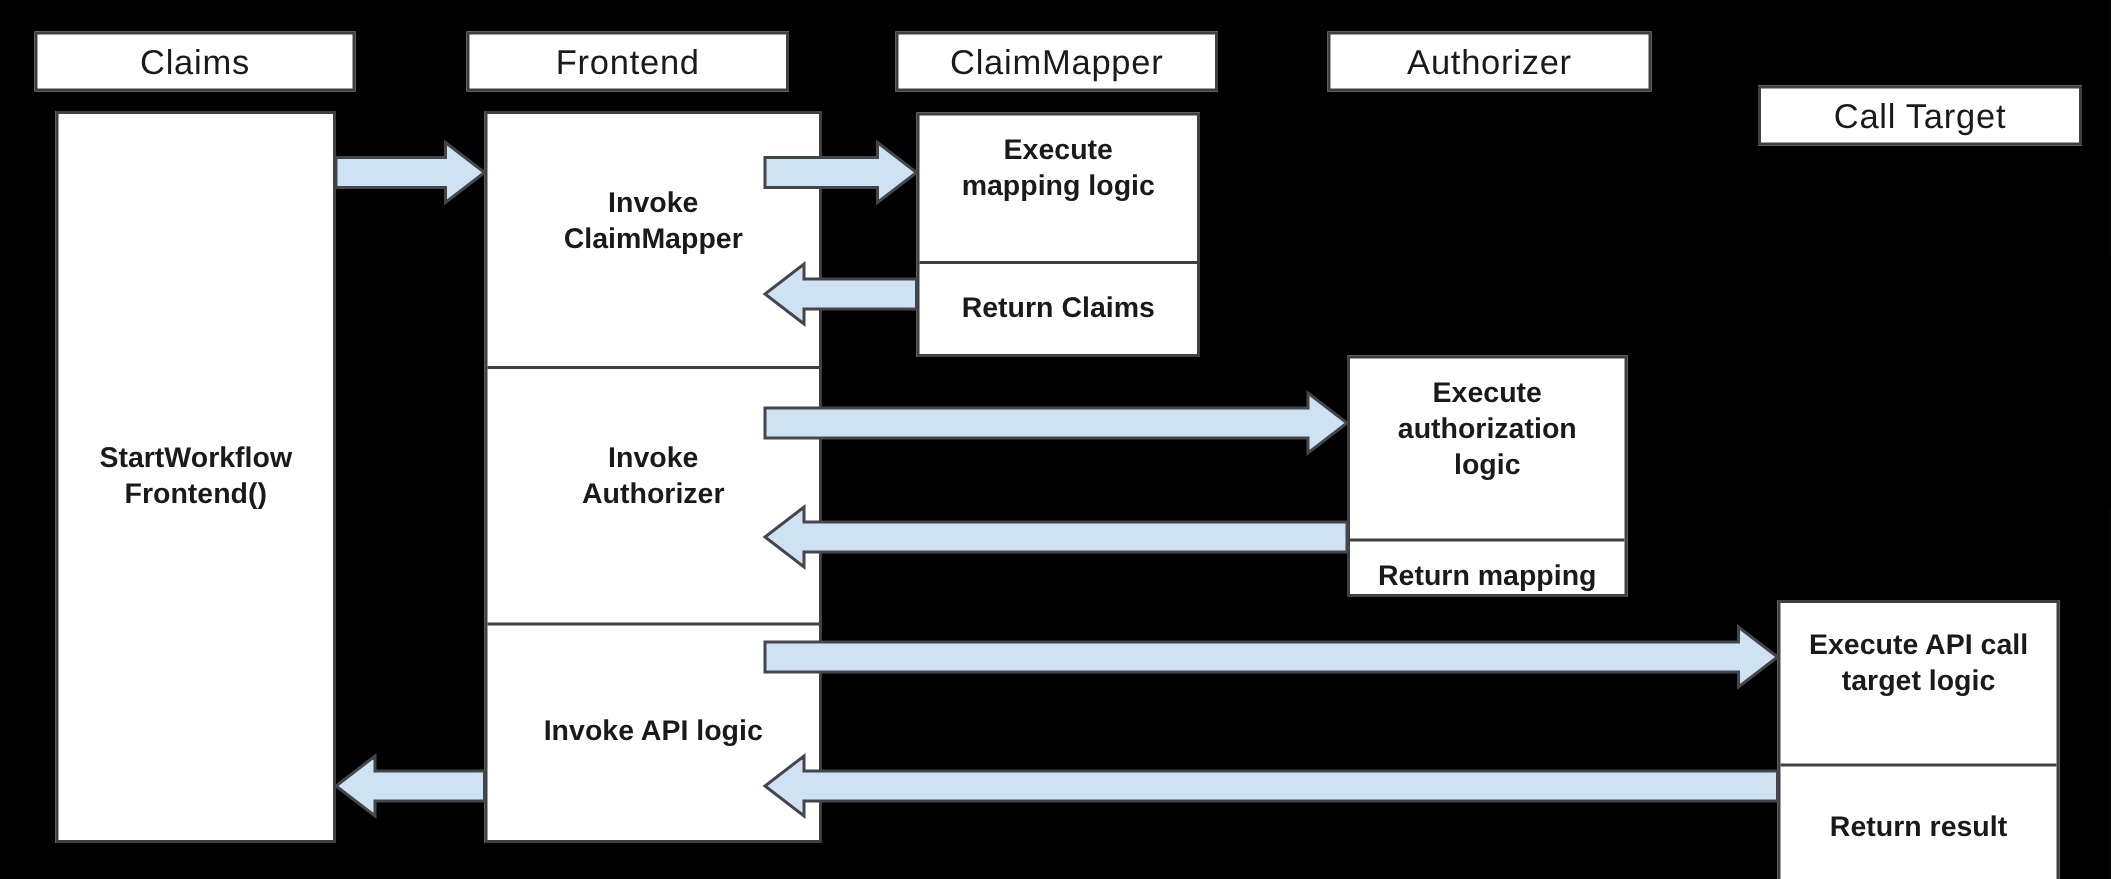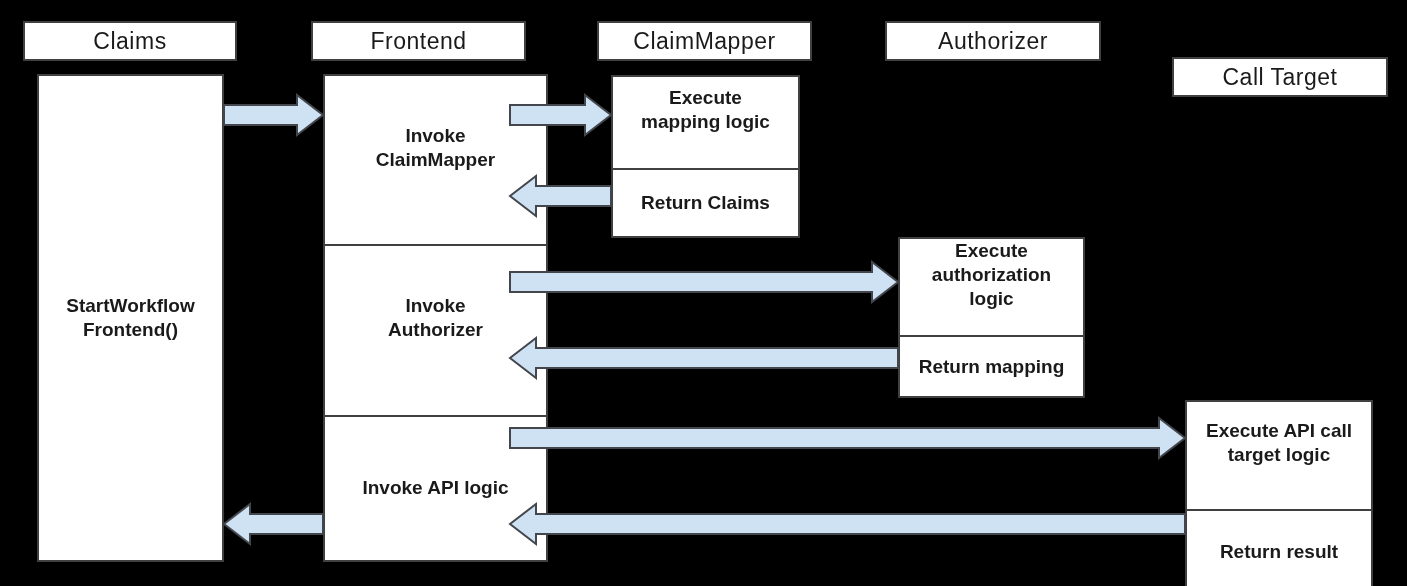--- a/index.html
+++ b/index.html
@@ -45,21 +45,21 @@
     flex: 1;
     display: flex;
     align-items: center;
     justify-content: center;
     text-align: center;
     font-size: 19px;
     font-weight: 700;
     line-height: 1.25;
     color: var(--text, #1a1a1a);
     white-space: pre-line;
-    padding: 0 6px;
+    padding: 12px 6px;
   }
   .section + .section { border-top: 2px solid var(--box-border, #404040); margin-top: 25px; }
   .arrow-layer {
     position: absolute;
     left: 0; top: 0;
     width: 1407px; height: 586px;
     pointer-events: none;
   }
   .arrow-layer polygon {
     fill: var(--arrow-fill, #cfe2f3);

